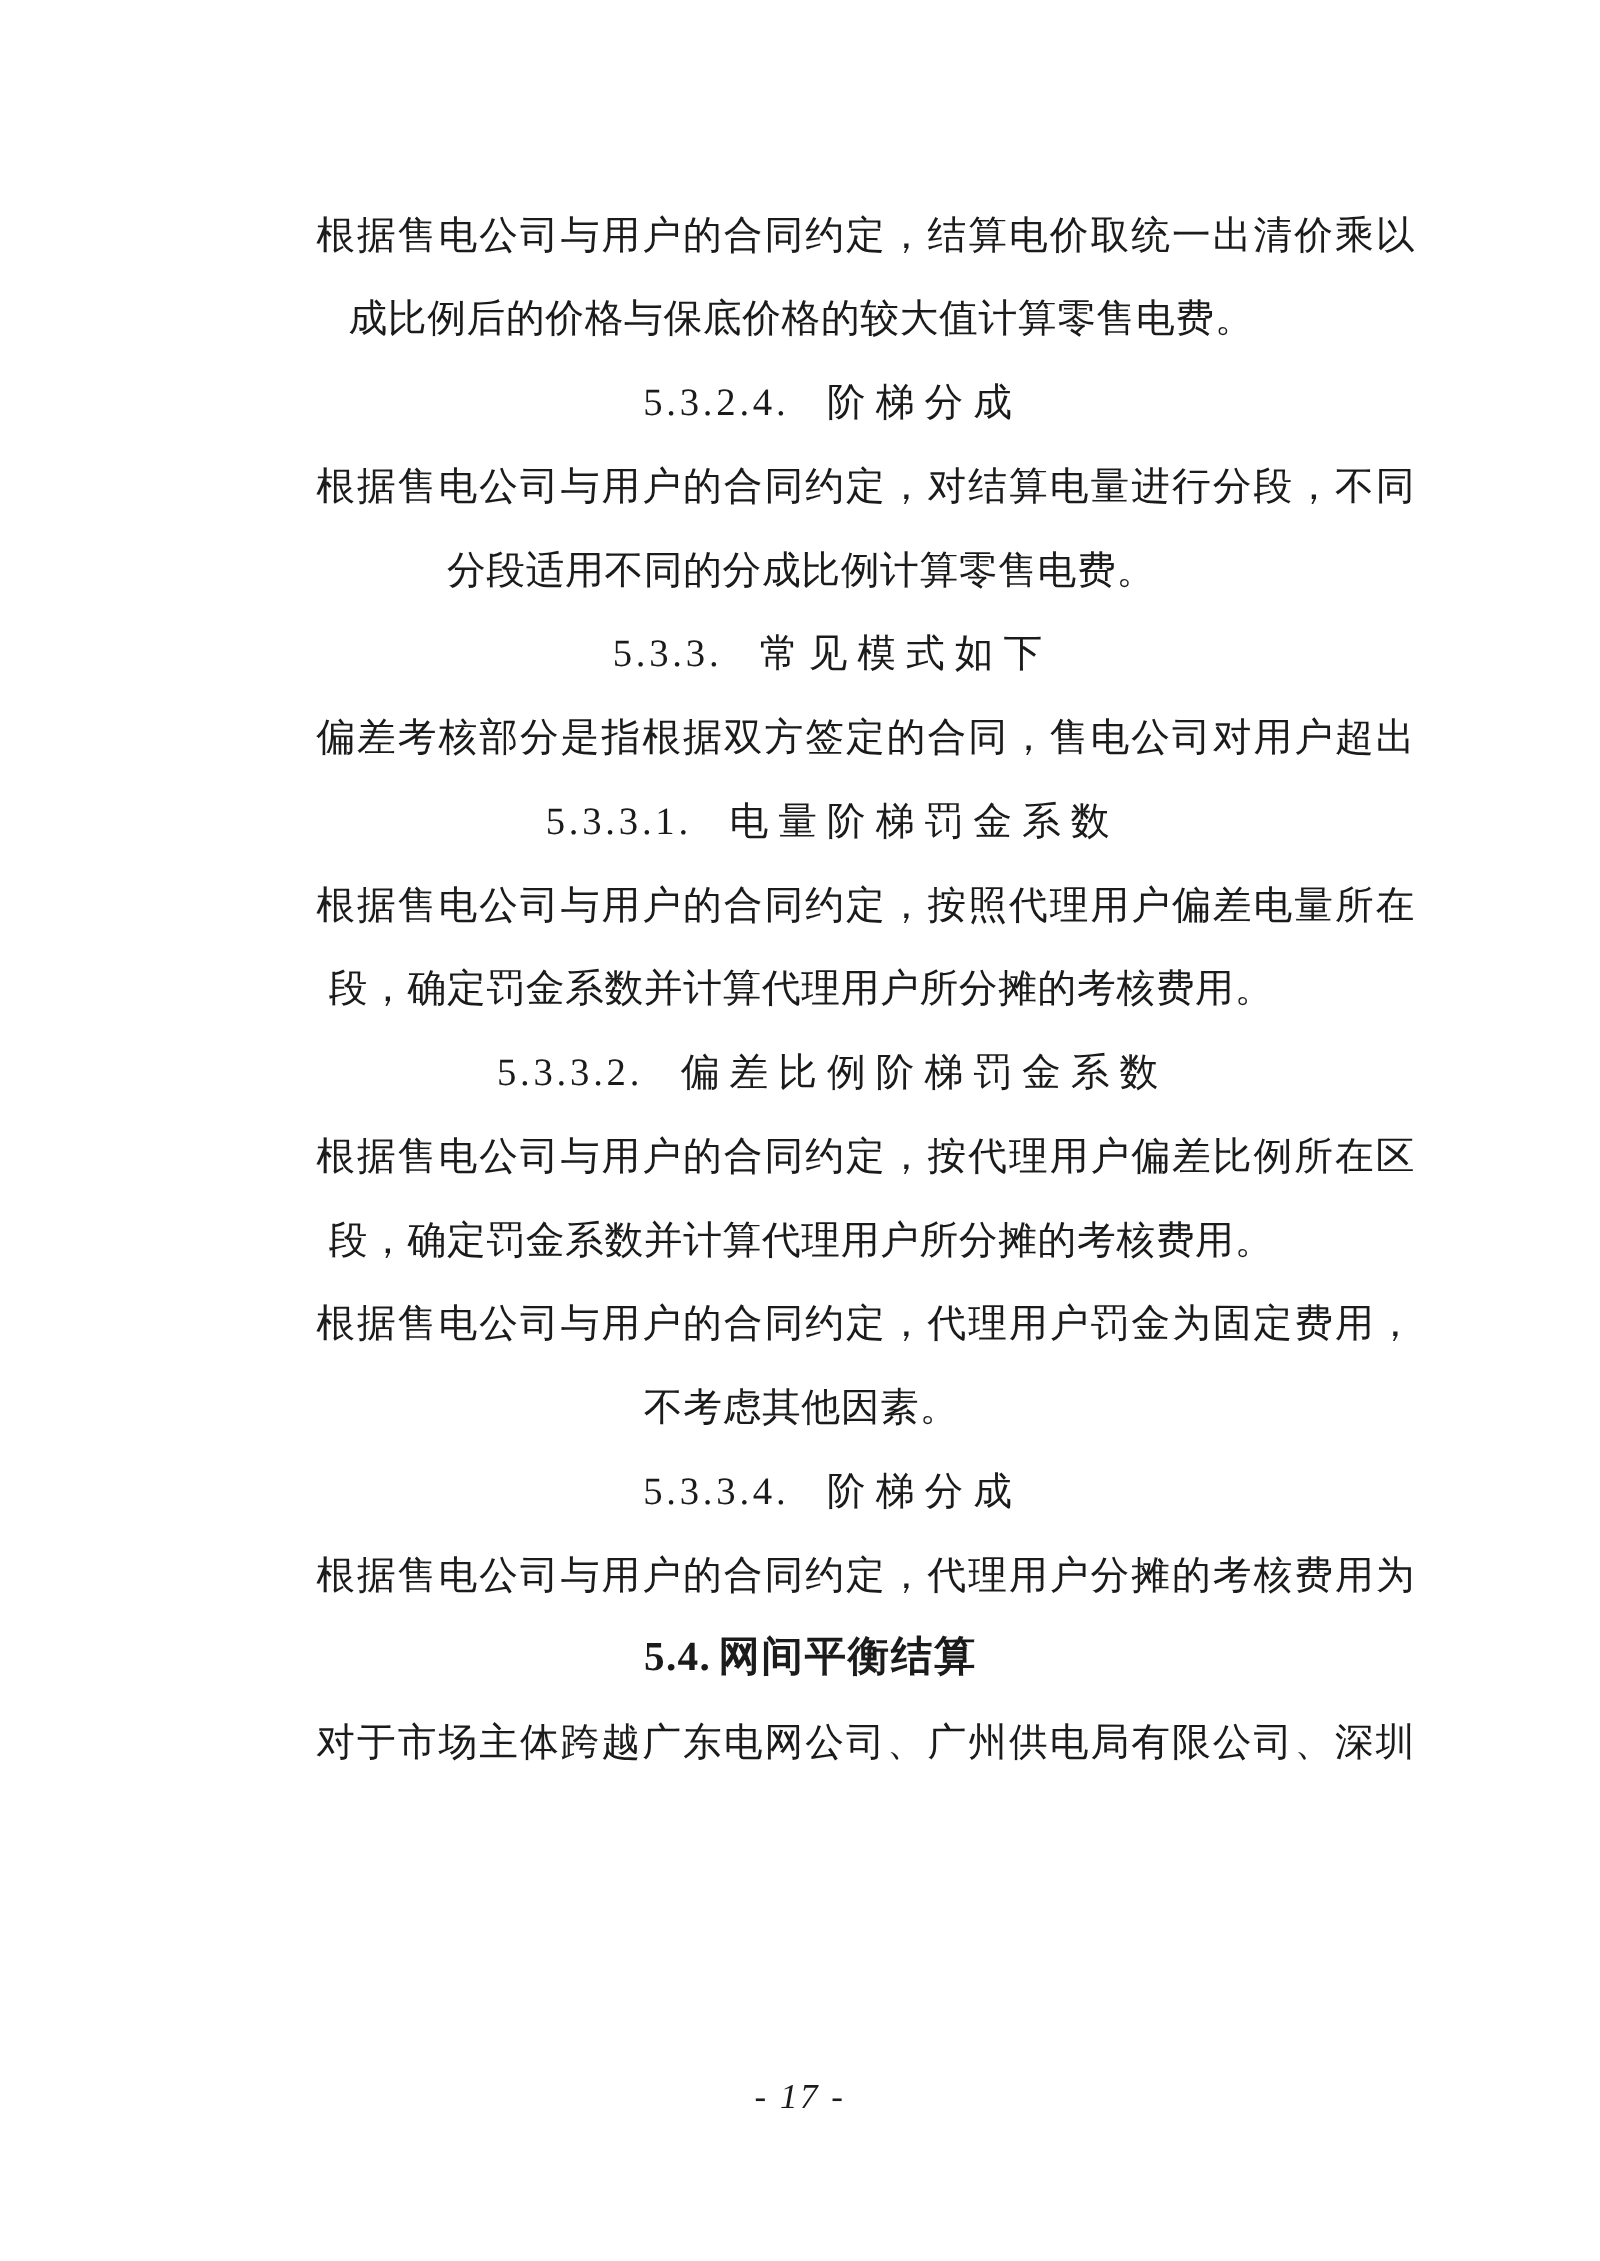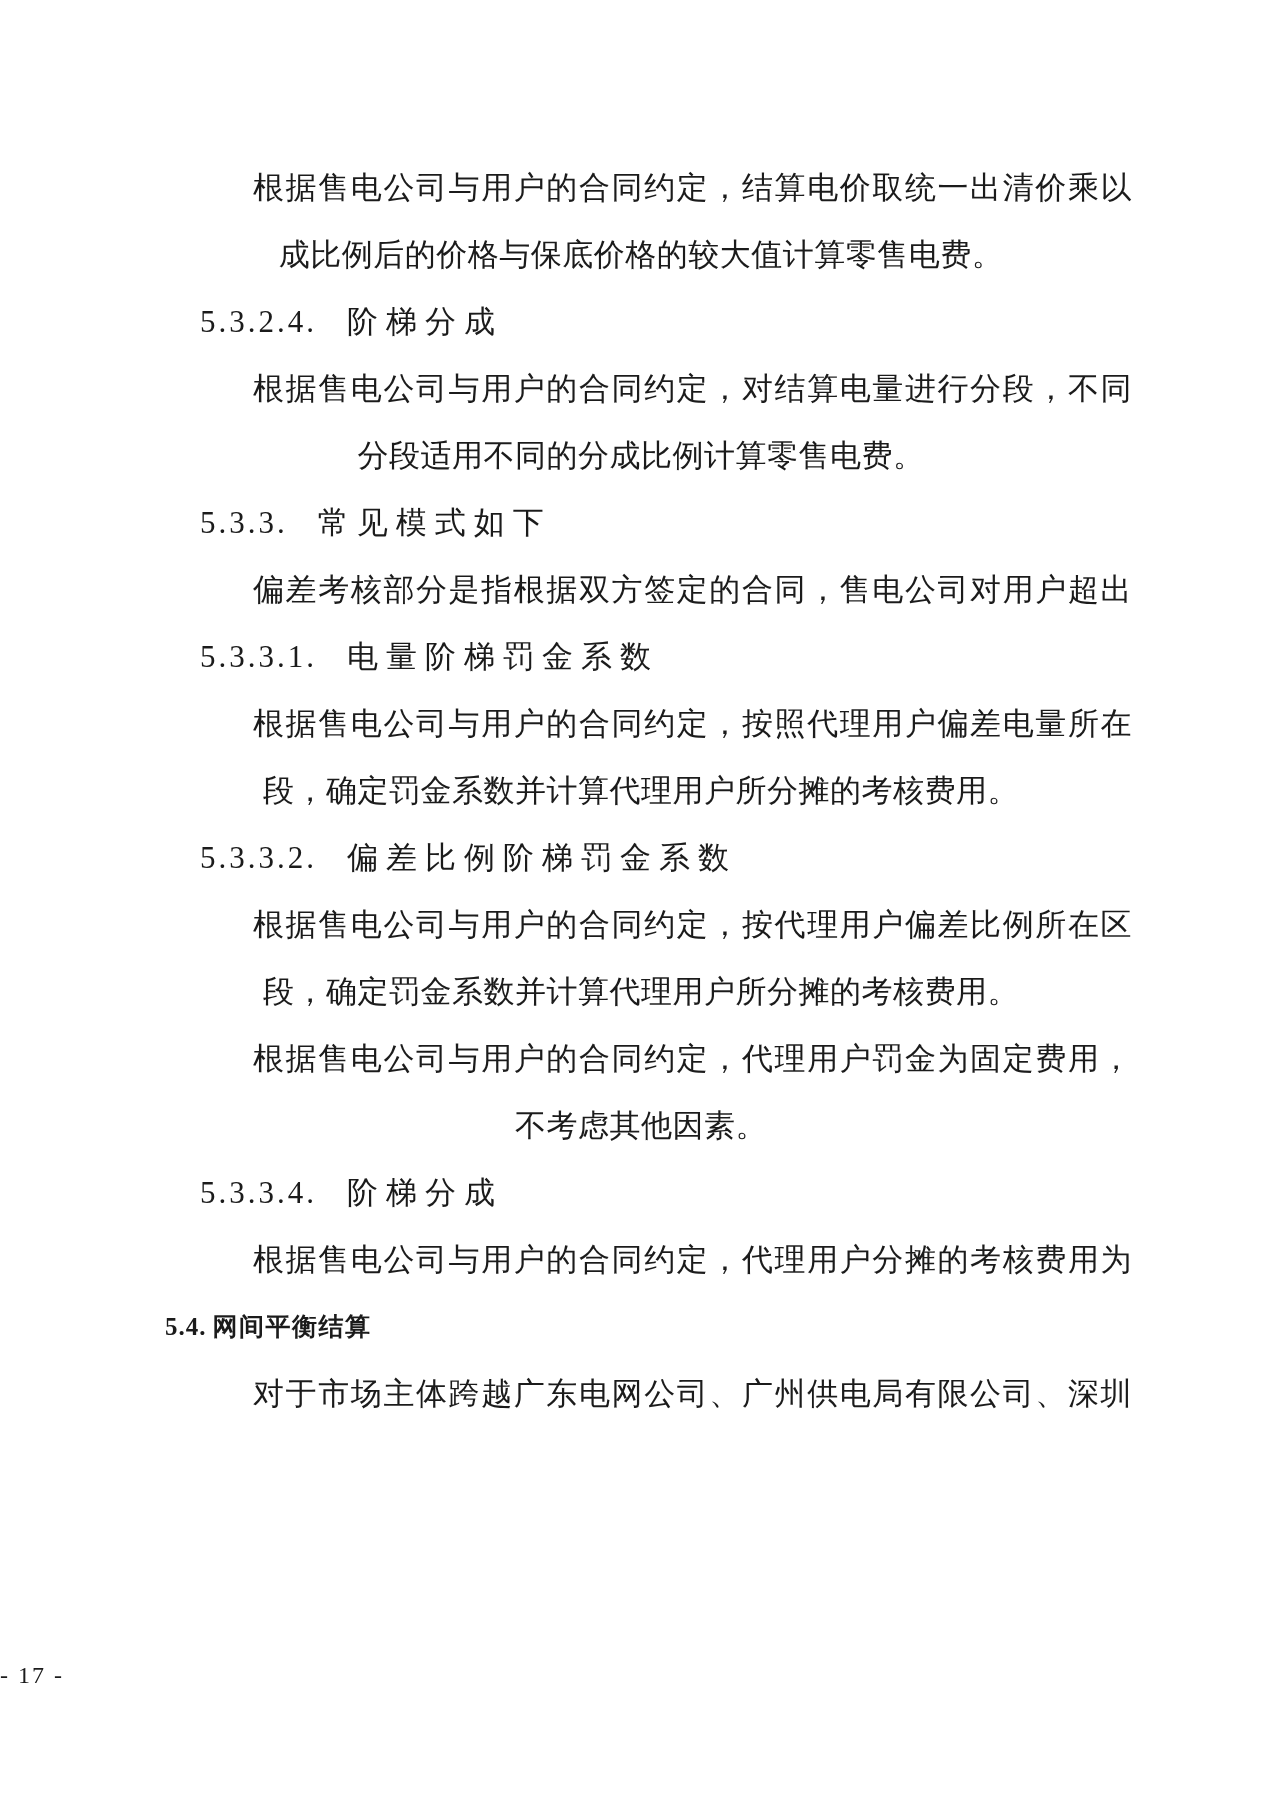--- a/index.html
+++ b/index.html
@@ -22,21 +22,21 @@
     position: absolute;
     left: 150px;
     top: 154px;
     width: 982px;
   }
   .line {
     height: 67px;
     line-height: 67px;
     font-size: 31px;
     letter-spacing: 0.5px;
-    text-align: left;
+    text-align: center;
     white-space: nowrap;
   }
   
   .line.first {
     white-space: normal;
     text-indent: 103px;
     text-align: justify;
     text-align-last: justify;
     overflow: hidden;
   }
@@ -52,37 +52,39 @@
     letter-spacing: 3px;
   }
   .line.h .htitle {
     margin-left: 30px;
     letter-spacing: 8px;
   }
   
   .line.h2 {
     padding-left: 15px;
     font-weight: bold;
-    font-size: 25px;
+    font-size: 33px;
   }
   .line.h2 .num {
     letter-spacing: 1px;
     margin-right: 6px;
   }
   .line.h2 .htitle {
     letter-spacing: 1.5px;
   }
   .footer {
     position: absolute;
     left: 0;
     top: 1662px;
     width: 100%;
-    font-size: 24px;
+    text-align: center;
+    font-size: 28px;
     letter-spacing: 2px;
     color: #1b1b1b;
+    font-style: italic;
   }
 </style>
 </head>
 <body>
 
 <div class="page">
   <div class="content">
       <div class="line first">根据售电公司与用户的合同约定，结算电价取统一出清价乘以分</div>
       <div class="line rest">成比例后的价格与保底价格的较大值计算零售电费。</div>
       <div class="line h"><span class="num">5.3.2.4.</span><span class="htitle">阶梯分成</span></div>

